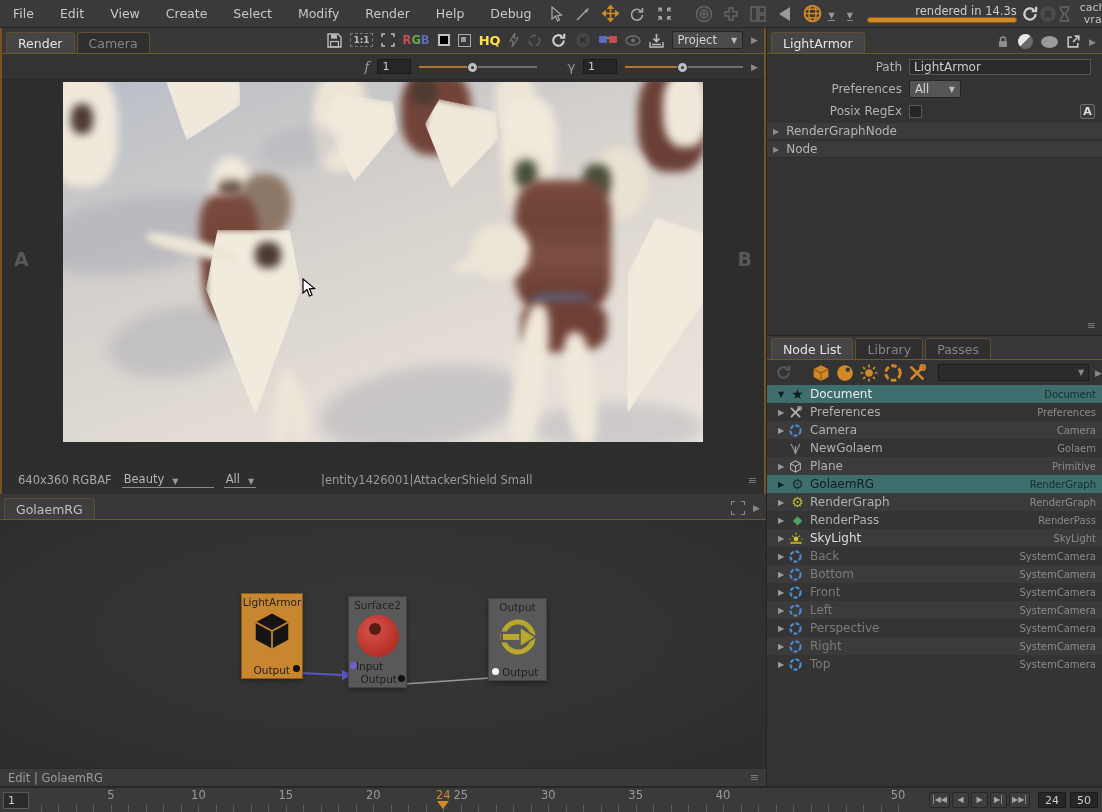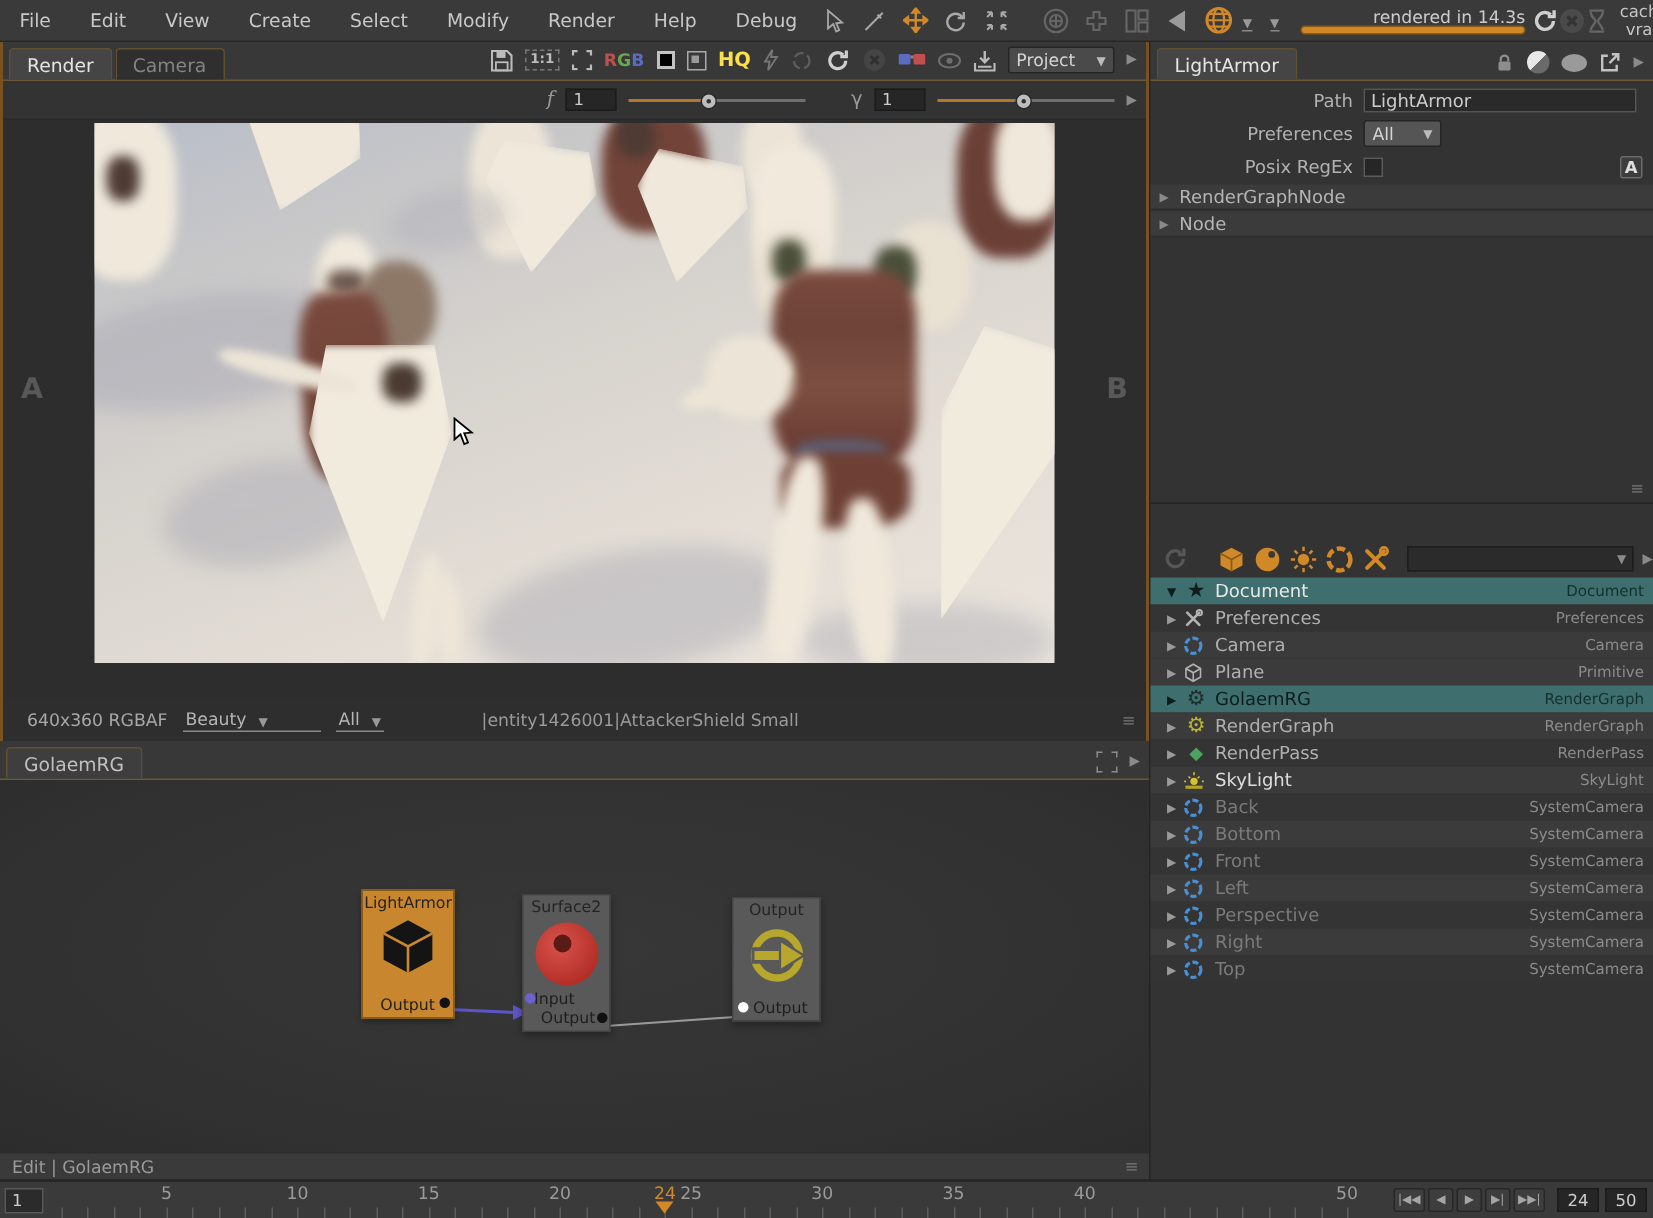--- a/index.html
+++ b/index.html
@@ -505,20 +505,25 @@
       <span>RenderGraphNode</span>
     </div>
     <div class="sect" style="top:113px" data-name="section-node">
       <span class="caret-r" data-name="expand-arrow">▶</span>
       <span>Node</span>
     </div>
     <span class="grip" style="position:absolute;right:7px;bottom:3px" data-name="panel-resize-grip">≡</span>
   </div>
 
   <div class="nodelist-panel" data-name="node-list-panel">
+    <div class="tabbar nl-tabbar" data-name="node-list-tabbar">
+      <span class="tab active" data-name="tab-node-list">Node List</span>
+      <span class="tab" data-name="tab-library">Library</span>
+      <span class="tab" data-name="tab-passes">Passes</span>
+    </div>
     <div class="nl-iconrow" data-name="node-list-filterbar">
       <span data-name="refresh-icon">
           <svg width="17" height="17" viewBox="0 0 16 16">
             <path d="M13 8a5 5 0 1 1-1.6-3.7" fill="none" stroke="#575757" stroke-width="2"></path>
             <path d="M13.4 1.6V5.4H9.6" fill="none" stroke="#575757" stroke-width="2"></path>
           </svg>
         </span>
       <span style="width:10px"></span>
       <span data-name="geometry-icon">
           <svg width="18" height="18" viewBox="0 0 16 16">
@@ -580,20 +585,30 @@
         </div>
         <div class="tree-row odd" data-name="tree-row-camera">
           <span class="tw" data-name="expand-arrow">▶</span>
           <span class="ti" data-name="aperture-icon">
             <svg width="13" height="13" viewBox="0 0 16 16">
               <circle cx="8" cy="8" r="6.3" fill="none" stroke="#4a8fd4" stroke-width="2.6" stroke-dasharray="5 2.2"></circle>
             </svg>
           </span>
           <span class="tn" data-name="node-name">Camera</span>
           <span class="tt" data-name="node-type-label">Camera</span>
+        </div>
+        <div class="tree-row even" data-name="tree-row-newgolaem">
+          <span class="tw" data-name="expand-spacer"></span>
+          <span class="ti" data-name="grass-icon">
+            <svg width="13" height="13" viewBox="0 0 16 16">
+              <path d="M8 15V5M8 15C7 9 4.5 7 2.5 2.5M8 15c1-6 3.5-8 5.5-12.5" fill="none" stroke="#9aa09a" stroke-width="1.3"></path>
+            </svg>
+          </span>
+          <span class="tn" data-name="node-name">NewGolaem</span>
+          <span class="tt" data-name="node-type-label">Golaem</span>
         </div>
         <div class="tree-row odd" data-name="tree-row-plane">
           <span class="tw" data-name="expand-arrow">▶</span>
           <span class="ti" data-name="cube-icon">
             <svg width="13" height="13" viewBox="0 0 16 16">
               <path d="M8 1 L14 4.5 V11.5 L8 15 L2 11.5 V4.5 Z M2 4.5 L8 8 L14 4.5 M8 8 V15" fill="none" stroke="#b2b2b2" stroke-width="1.3"></path>
             </svg>
           </span>
           <span class="tn" data-name="node-name">Plane</span>
           <span class="tt" data-name="node-type-label">Primitive</span>

